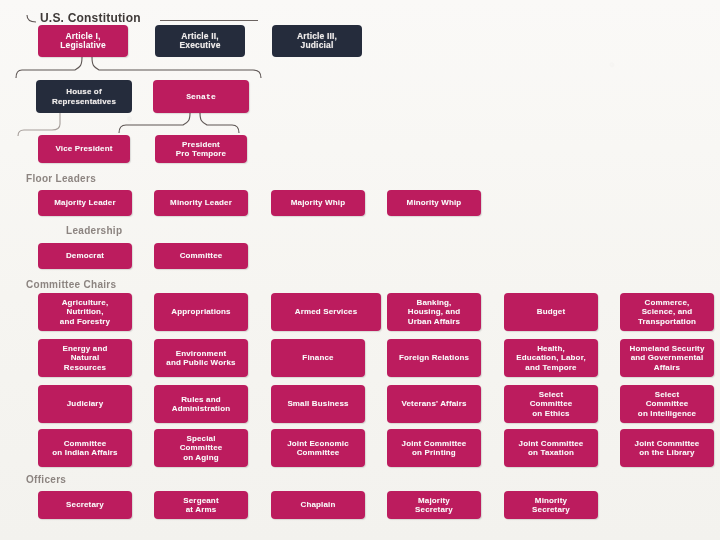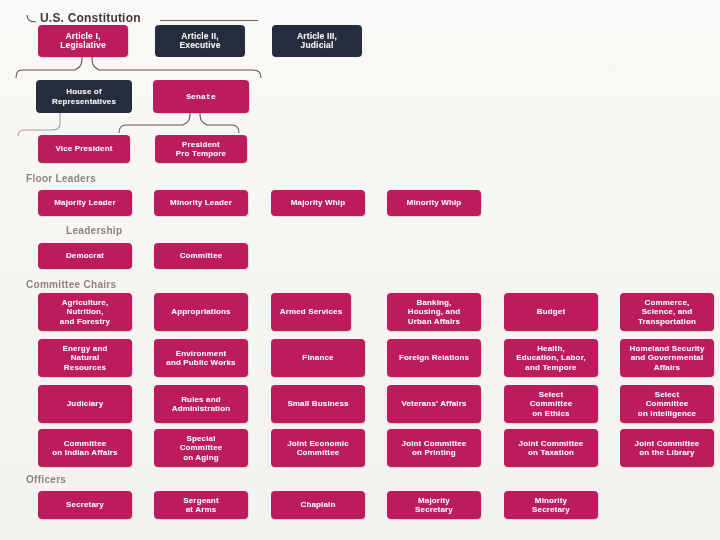--- a/index.html
+++ b/index.html
@@ -160,21 +160,21 @@
 
   <div class="node" style="left:38px;top:293px;width:94px;height:38px;">
       <span>
     <span>Agriculture,</span><br>
     <span>Nutrition,</span><br>
     <span>and Forestry</span></span>
     </div>
   <div class="node" style="left:154px;top:293px;width:94px;height:38px;">
     <span>Appropriations</span>
     </div>
-  <div class="node" style="left:271px;top:293px;width:80px;height:38px;">
+  <div class="node" style="left:271px;top:293px;width:110px;height:38px;">
     <span>Armed Services</span>
     </div>
   <div class="node" style="left:387px;top:293px;width:94px;height:38px;">
       <span>
     <span>Banking,</span><br>
     <span>Housing, and</span><br>
     <span>Urban Affairs</span></span>
     </div>
   <div class="node" style="left:504px;top:293px;width:94px;height:38px;">
     <span>Budget</span>

